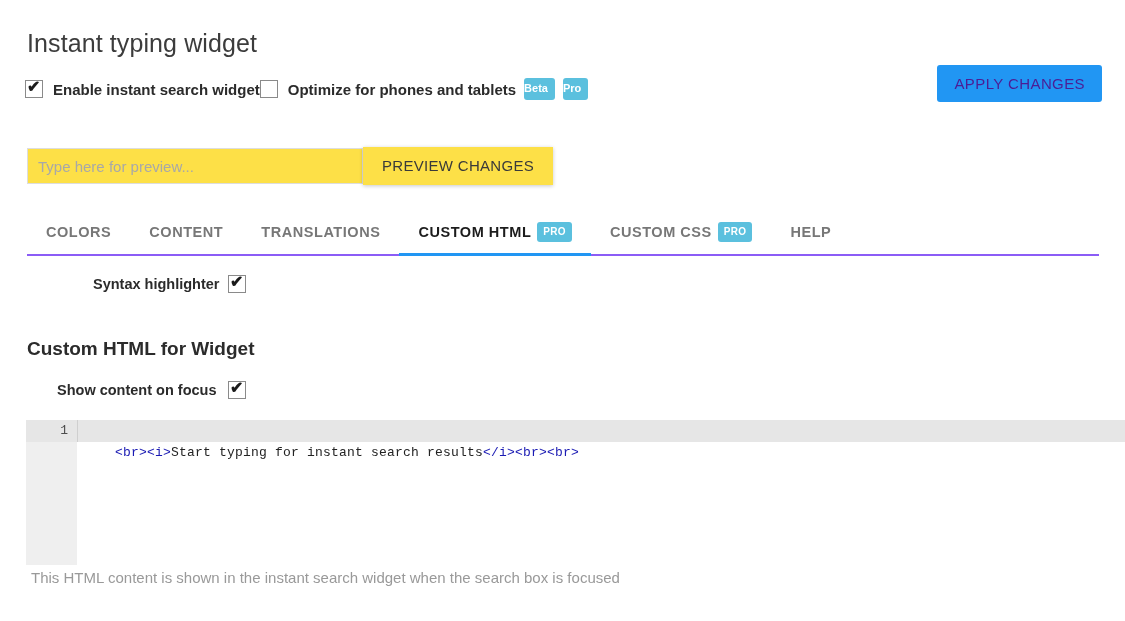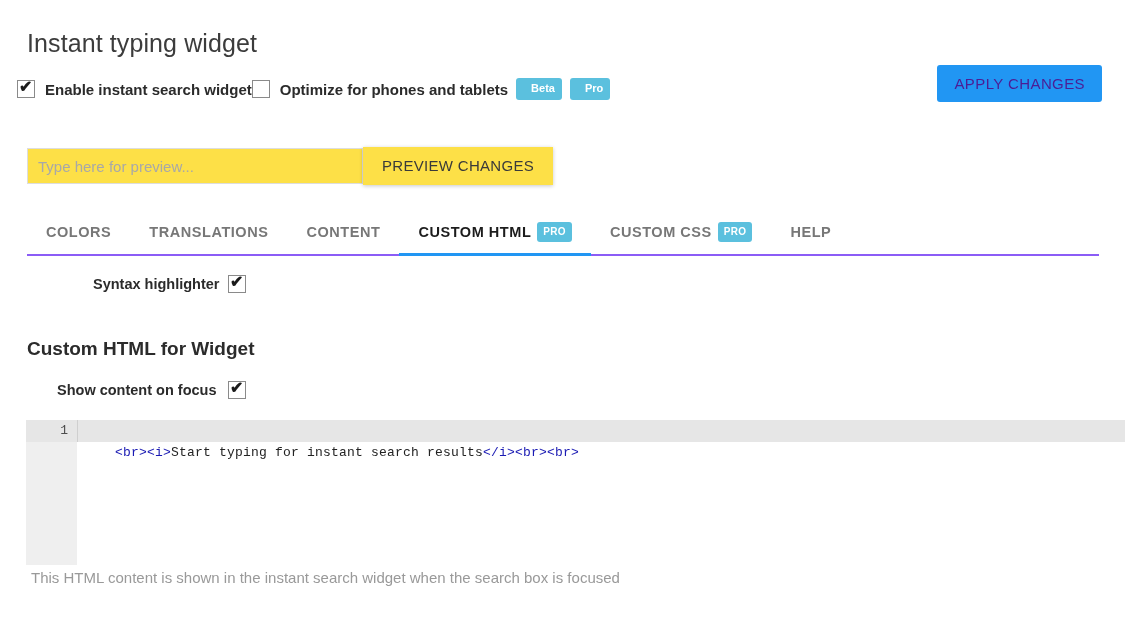--- a/index.html
+++ b/index.html
@@ -24,21 +24,21 @@
     font-size: 25px;
     font-weight: 400;
     color: #3c3c3c;
     letter-spacing: 0.1px;
     white-space: nowrap;
   }
 
   
   .toggles-row {
     position: absolute;
-    left: 17px;
+    left: 25px;
     top: 78px;
     display: flex;
     align-items: center;
   }
   .toggle-group {
     display: flex;
     align-items: center;
   }
   .toggle-group.second { }
 
@@ -70,21 +70,21 @@
     white-space: nowrap;
   }
 
   .badge {
     display: inline-block;
     background: #5bc0de;
     color: #ffffff;
     font-size: 11px;
     font-weight: 700;
     line-height: 1;
-    padding: 5px 7px 6px 15px;
+    padding: 5px 7px 6px 0;
     border-radius: 3px;
     margin-left: 8px;
     vertical-align: middle;
     white-space: nowrap;
   }
   .badge.pro-tab {
     font-size: 10px;
     padding: 5px 6px 5px 6px;
     margin-left: 6px;
     letter-spacing: 0.3px;
@@ -302,24 +302,24 @@
 <div class="preview-row">
   <input class="preview-input" type="text" placeholder="Type here for preview..." style="">
   <button class="preview-btn">PREVIEW CHANGES</button>
 </div>
 
 <div class="tabs">
   <div class="tab">
     <span>COLORS</span>
   </div>
   <div class="tab">
+    <span>CONTENT</span>
+  </div>
+  <div class="tab">
     <span>TRANSLATIONS</span>
-  </div>
-  <div class="tab">
-    <span>CONTENT</span>
   </div>
   <div class="tab active">
     <span>CUSTOM HTML</span>
     <span class="badge pro-tab">PRO</span>
   </div>
   <div class="tab">
     <span>CUSTOM CSS</span>
     <span class="badge pro-tab">PRO</span>
   </div>
   <div class="tab">

